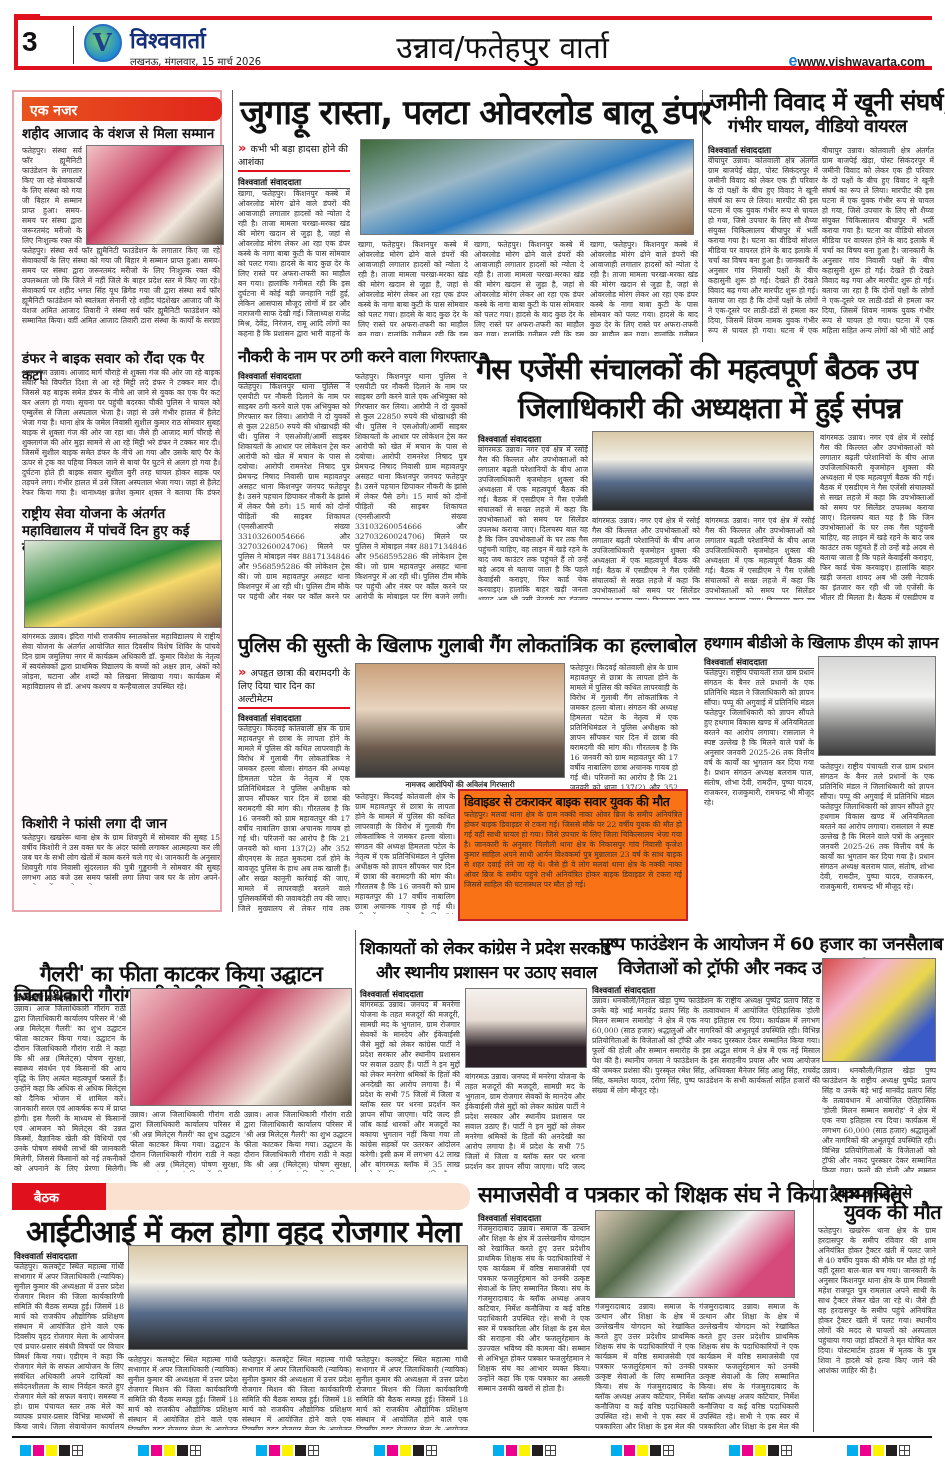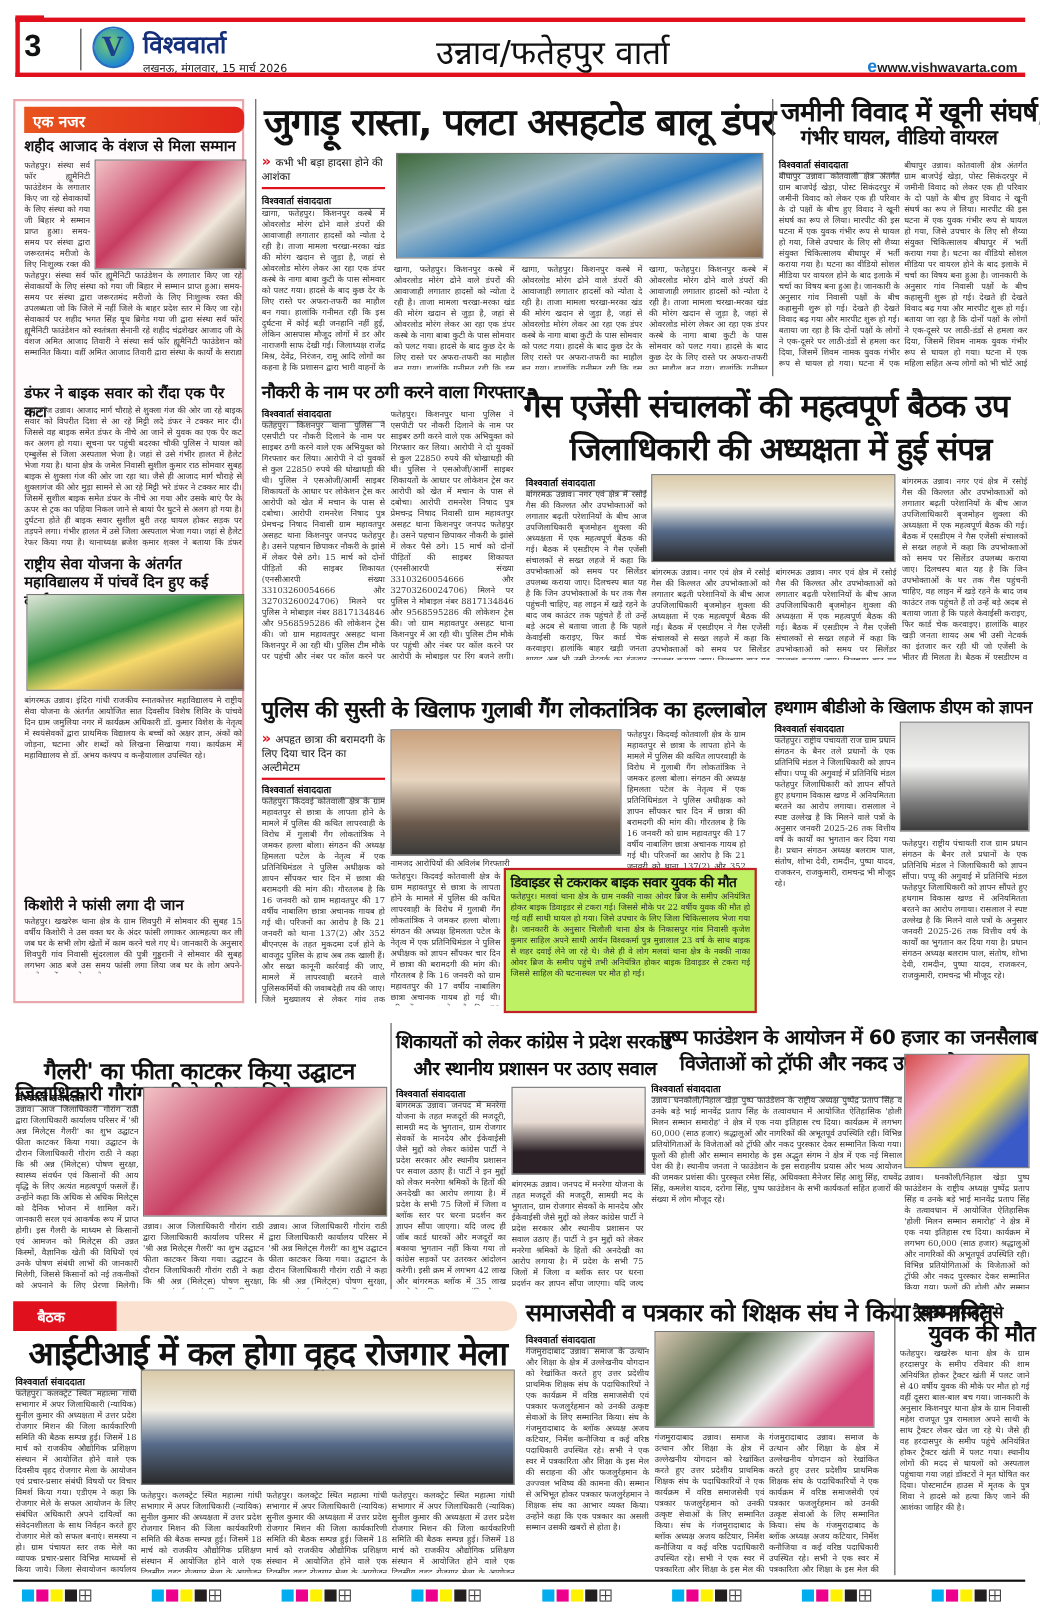--- a/index.html
+++ b/index.html
@@ -29,21 +29,21 @@
 .photo.ppl{background:linear-gradient(180deg,#d6d6d6,#f4f4f2 40%,#7a7a7a 75%,#3b3b3b)}
 .photo.stage{background:linear-gradient(135deg,#d54a4a,#f5b3c8 30%,#e8d64a 55%,#3a5ac8 80%)}
 .headline{font:bold 34px "DejaVu Sans",sans-serif;color:#111;line-height:40px;letter-spacing:-1px;white-space:nowrap}
 .h2{font:bold 19px "DejaVu Sans",sans-serif;color:#111;line-height:24px;letter-spacing:-0.5px;white-space:nowrap}
 .h3{font:bold 16px "DejaVu Sans",sans-serif;color:#111;line-height:20px;letter-spacing:-0.5px;white-space:nowrap}
 .byline{font:bold 8.5px "DejaVu Sans",sans-serif;color:#111;border-bottom:1px solid #555;padding-bottom:1px}
 .kicker{font:9.5px "DejaVu Sans",sans-serif;color:#111;line-height:13px}
 .kicker .ch{color:#e0101d;font-weight:bold;font-size:13px;margin-right:4px}
 .kick-rule{height:2px;background:#e0101d}
 .divider{background:#555}
-.boxed{border:2px solid #c3202d;padding:3px 4px;background:#bef264}
+.boxed{border:2px solid #c3202d;padding:3px 4px;background:#f97316}
 .baithak{left:12px;top:1183px;width:458px;height:27px;background:#fbe1cf;border-radius:0 12px 12px 0}
 .baithak .tag{position:absolute;left:0;top:0;width:94px;height:27px;background:#e0101d;color:#fff;font:bold 13px "DejaVu Sans",sans-serif;padding:5px 0 0 22px}
 .baithak .txt{position:absolute;left:104px;top:4px;font:14px "DejaVu Sans",sans-serif;color:#111;white-space:nowrap}
 .regmarks{top:1445px;left:0;width:945px;height:14px}
 .reg{position:absolute;top:0;display:flex;gap:2px}
 .reg i{display:block;width:11px;height:11px}
 .reg .g{border:1px solid #444;background:linear-gradient(#444,#444) center/1px 100% no-repeat,linear-gradient(#444,#444) center/100% 1px no-repeat,#fff}
 .botline{left:12px;top:1436px;width:920px;height:2px;background:#111}
 </style>
 </head>
@@ -68,21 +68,21 @@
 <div class="abs body" style="left:22px;top:146px;width:60px;height:100px">फतेहपुर। संस्था सर्व फॉर ह्यूमैनिटी फाउंडेशन के लगातार किए जा रहे सेवाकार्यों के लिए संस्था को गया जी बिहार मे सम्मान प्राप्त हुआ। समय-समय पर संस्था द्वारा जरूरतमंद मरीजो के लिए निःशुल्क रक्त की उपलब्धता जो कि जिले में नहीं जिले के बाहर प्रदेश स्तर मे किए जा रहे। सेवाकार्य पर शहीद भगत सिंह यूथ ब्रिगेड गया जी द्वारा संस्था सर्व फॉर ह्यूमैनिटी फाउंडेशन को स्वतंत्रता सेनानी रहे शहीद चंद्रशेखर आजाद जी के वंशज अमित आजाद तिवारी ने संस्था सर्व फॉर ह्यूमैनिटी फाउंडेशन को सम्मानित किया। वहीं अमित आजाद तिवारी द्वारा संस्था के कार्यों के सराहा गया। संस्था से सम्मान लेने प्रांतक गुरमीत सिंह पहुंचे। इस मौके पर शहीद भगत सिंह यूथ ब्रिगेड से सोनी कुमार वर्मा, अमृत, शुभम, हरियाणा से महेश कुमार, दिल्ली से अंगद, अहमदाबाद से भूपेंद्र वर्मा, वाराणसी से प्रदीप हसरानी, वाराणसी से होम्यो भाभा से आशुतोष सिंह, जिला गाजीपुर से शीर्ष दीप उपस्थित रहे।</div>
 <div class="abs body" style="left:22px;top:246px;width:198px;height:77px;text-indent:0">फतेहपुर। संस्था सर्व फॉर ह्यूमैनिटी फाउंडेशन के लगातार किए जा रहे सेवाकार्यों के लिए संस्था को गया जी बिहार मे सम्मान प्राप्त हुआ। समय-समय पर संस्था द्वारा जरूरतमंद मरीजो के लिए निःशुल्क रक्त की उपलब्धता जो कि जिले में नहीं जिले के बाहर प्रदेश स्तर मे किए जा रहे। सेवाकार्य पर शहीद भगत सिंह यूथ ब्रिगेड गया जी द्वारा संस्था सर्व फॉर ह्यूमैनिटी फाउंडेशन को स्वतंत्रता सेनानी रहे शहीद चंद्रशेखर आजाद जी के वंशज अमित आजाद तिवारी ने संस्था सर्व फॉर ह्यूमैनिटी फाउंडेशन को सम्मानित किया। वहीं अमित आजाद तिवारी द्वारा संस्था के कार्यों के सराहा गया। संस्था से सम्मान लेने प्रांतक गुरमीत सिंह पहुंचे। इस मौके पर शहीद भगत सिंह यूथ ब्रिगेड से सोनी कुमार वर्मा, अमृत, शुभम, हरियाणा से महेश कुमार, दिल्ली से अंगद, अहमदाबाद से भूपेंद्र वर्मा, वाराणसी से प्रदीप हसरानी, वाराणसी से होम्यो भाभा से आशुतोष सिंह, जिला गाजीपुर से शीर्ष दीप उपस्थित रहे।</div>
 <div class="abs h-side" style="left:22px;top:350px;width:200px">डंफर ने बाइक सवार को रौंदा एक पैर कटा</div>
 <div class="abs body" style="left:22px;top:368px;width:198px;height:128px">अचलगंज उन्नाव। आजाद मार्ग चौराहे से शुक्ला गंज की ओर जा रहे बाइक सवार को विपरीत दिशा से आ रहे मिट्टी लदे डंफर ने टक्कर मार दी। जिससे वह बाइक समेत डंफर के नीचे आ जाने से युवक का एक पैर कट कर अलग हो गया। सूचना पर पहुंची बदरका चौकी पुलिस ने घायल को एम्बुलेंस से जिला अस्पताल भेजा है। जहां से उसे गंभीर हालत में हैलेट भेजा गया है। थाना क्षेत्र के जमेल निवासी सुशील कुमार राठ सोमवार सुबह बाइक से शुक्ला गंज की ओर जा रहा था। जैसे ही आजाद मार्ग चौराहे से शुक्लागंज की ओर मुड़ा सामने से आ रहे मिट्टी भरे डंफर ने टक्कर मार दी। जिसमें सुशील बाइक समेत डंफर के नीचे आ गया और उसके बाएं पैर के ऊपर से ट्रक का पहिया निकल जाने से बायां पैर घुटने से अलग हो गया है। दुर्घटना होते ही बाइक सवार सुशील बुरी तरह घायल होकर सड़क पर तड़पने लगा। गंभीर हालत में उसे जिला अस्पताल भेजा गया। जहां से हैलेट रेफर किया गया है। थानाध्यक्ष ब्रजेश कुमार शुक्ल ने बताया कि डंफर पुलिस के कब्जे में है उसके चालक की तलाश की जा रही है।</div>
 <div class="abs h-side" style="left:22px;top:505px;width:200px;white-space:normal">राष्ट्रीय सेवा योजना के अंतर्गत महाविद्यालय में पांचवें दिन हुए कई कार्यक्रम</div>
 <div class="abs photo green" style="left:24px;top:540px;width:198px;height:88px"></div>
 <div class="abs body" style="left:22px;top:632px;width:198px;height:168px">बांगरमऊ उन्नाव। इंदिरा गांधी राजकीय स्नातकोत्तर महाविद्यालय मे राष्ट्रीय सेवा योजना के अंतर्गत आयोजित सात दिवसीय विशेष शिविर के पांचवे दिन ग्राम जमुलिया नगर में कार्यक्रम अधिकारी डॉ. कुमार विशेश के नेतृत्व में स्वयंसेवकों द्वारा प्राथमिक विद्यालय के बच्चों को अक्षर ज्ञान, अंकों को जोड़ना, घटाना और शब्दों को लिखना सिखाया गया। कार्यक्रम में महाविद्यालय से डॉ. अभय कश्यप व कन्हैयालाल उपस्थित रहे।</div>
 <div class="abs h-side" style="left:22px;top:815px;width:200px">किशोरी ने फांसी लगा दी जान</div>
 <div class="abs body" style="left:22px;top:833px;width:198px;height:52px">फतेहपुर। खखरेरू थाना क्षेत्र के ग्राम शिवपुरी में सोमवार की सुबह 15 वर्षीय किशोरी ने उस वक्त घर के अंदर फांसी लगाकर आत्महत्या कर ली जब घर के सभी लोग खेतों में काम करने चले गए थे। जानकारी के अनुसार शिवपुरी गांव निवासी सुंदरलाल की पुत्री गुड्डरानी ने सोमवार की सुबह लगभग आठ बजे उस समय फांसी लगा लिया जब घर के लोग अपने- अपने कामों पर चले गए थे।</div>
 
-<div class="abs headline" style="left:240px;top:92px">जुगाड़ू रास्ता, पलटा असहटोड बालू डंपर</div>
+<div class="abs headline" style="left:240px;top:92px">जुगाड़ू रास्ता, पलटा ओवरलोड बालू डंपर</div>
 <div class="abs kicker" style="left:238px;top:141px;width:110px"><span class="ch">»</span><span>कभी भी बड़ा हादसा होने की आशंका</span></div>
 <div class="abs kick-rule" style="left:238px;top:170px;width:112px"></div>
 <div class="abs byline" style="left:238px;top:176px;width:112px">विश्ववार्ता संवाददाता</div>
 <div class="abs photo blue" style="left:360px;top:139px;width:334px;height:96px"></div>
 <div class="abs body" style="left:238px;top:189px;width:112px;height:150px">खागा, फतेहपुर। किशनपुर कस्बे में ओवरलोड मोरंग ढोने वाले डंपरों की आवाजाही लगातार हादसों को न्योता दे रही है। ताजा मामला चरखा-मरका खंड की मोरंग खदान से जुड़ा है, जहां से ओवरलोड मोरंग लेकर आ रहा एक डंपर कस्बे के नागा बाबा कुटी के पास सोमवार को पलट गया। हादसे के बाद कुछ देर के लिए रास्ते पर अफरा-तफरी का माहौल बन गया। हालांकि गनीमत रही कि इस दुर्घटना में कोई बड़ी जनहानि नहीं हुई, लेकिन आसपास मौजूद लोगों में डर और नाराजगी साफ देखी गई। जिलाध्यक्ष राजेंद्र मिश्र, देवेंद्र, निरंजन, रामू आदि लोगों का कहना है कि प्रशासन द्वारा भारी वाहनों के लिए कुछ मार्गों पर रोक लगाई गई है, इसके बावजूद मोरंग से लदे डंपर वैकल्पिक रास्तों का इस्तेमाल कर लगातार निकल रहे हैं। इन डंपरों में क्षमता से कहीं अधिक मोरंग भरी जाती है, जिससे वाहन असंतुलित होकर दुर्घटना का शिकार हो जाते हैं। ग्रामीणों के अनुसार बीते दिनों भी इसी इलाके में मोरंग लदा एक ट्रैक्टर पलट गया था, लेकिन उस घटना के बाद भी जिम्मेदार विभागों की ओर से ठोस कार्रवाई नहीं की गई। लोगों का आरोप है कि प्रशासन और संबंधित विभाग कार्रवाई के नाम पर केवल खानापूर्ति करते हैं। ओवरलोडिंग पर प्रभावी रोक नहीं लग पाने से क्षेत्र में लगातार खतरा बना हुआ है। ग्रामीणों ने चेतावनी दी है कि यदि जल्द सख्त कदम नहीं उठाए गए तो किसी दिन बड़ा हादसा हो सकता है। स्थानीय नागरिकों ने प्रशासन से मांग की है कि ओवरलोड वाहनों पर कड़ी कार्रवाई की जाए और वैकल्पिक रास्तों से भारी वाहनों की आवाजाही पर पूरी तरह रोक लगाई जाए, ताकि भविष्य में होने वाली संभावित दुर्घटनाओं को टाला जा सके।</div>
 <div class="abs body" style="left:358px;top:240px;width:110px;height:96px">खागा, फतेहपुर। किशनपुर कस्बे में ओवरलोड मोरंग ढोने वाले डंपरों की आवाजाही लगातार हादसों को न्योता दे रही है। ताजा मामला चरखा-मरका खंड की मोरंग खदान से जुड़ा है, जहां से ओवरलोड मोरंग लेकर आ रहा एक डंपर कस्बे के नागा बाबा कुटी के पास सोमवार को पलट गया। हादसे के बाद कुछ देर के लिए रास्ते पर अफरा-तफरी का माहौल बन गया। हालांकि गनीमत रही कि इस दुर्घटना में कोई बड़ी जनहानि नहीं हुई, लेकिन आसपास मौजूद लोगों में डर और नाराजगी साफ देखी गई। जिलाध्यक्ष राजेंद्र मिश्र, देवेंद्र, निरंजन, रामू आदि लोगों का कहना है कि प्रशासन द्वारा भारी वाहनों के लिए कुछ मार्गों पर रोक लगाई गई है, इसके बावजूद मोरंग से लदे डंपर वैकल्पिक रास्तों का इस्तेमाल कर लगातार निकल रहे हैं। इन डंपरों में क्षमता से कहीं अधिक मोरंग भरी जाती है, जिससे वाहन असंतुलित होकर दुर्घटना का शिकार हो जाते हैं। ग्रामीणों के अनुसार बीते दिनों भी इसी इलाके में मोरंग लदा एक ट्रैक्टर पलट गया था, लेकिन उस घटना के बाद भी जिम्मेदार विभागों की ओर से ठोस कार्रवाई नहीं की गई। लोगों का आरोप है कि प्रशासन और संबंधित विभाग कार्रवाई के नाम पर केवल खानापूर्ति करते हैं। ओवरलोडिंग पर प्रभावी रोक नहीं लग पाने से क्षेत्र में लगातार खतरा बना हुआ है। ग्रामीणों ने चेतावनी दी है कि यदि जल्द सख्त कदम नहीं उठाए गए तो किसी दिन बड़ा हादसा हो सकता है। स्थानीय नागरिकों ने प्रशासन से मांग की है कि ओवरलोड वाहनों पर कड़ी कार्रवाई की जाए और वैकल्पिक रास्तों से भारी वाहनों की आवाजाही पर पूरी तरह रोक लगाई जाए, ताकि भविष्य में होने वाली संभावित दुर्घटनाओं को टाला जा सके।</div>
 <div class="abs body" style="left:474px;top:240px;width:110px;height:96px">खागा, फतेहपुर। किशनपुर कस्बे में ओवरलोड मोरंग ढोने वाले डंपरों की आवाजाही लगातार हादसों को न्योता दे रही है। ताजा मामला चरखा-मरका खंड की मोरंग खदान से जुड़ा है, जहां से ओवरलोड मोरंग लेकर आ रहा एक डंपर कस्बे के नागा बाबा कुटी के पास सोमवार को पलट गया। हादसे के बाद कुछ देर के लिए रास्ते पर अफरा-तफरी का माहौल बन गया। हालांकि गनीमत रही कि इस दुर्घटना में कोई बड़ी जनहानि नहीं हुई, लेकिन आसपास मौजूद लोगों में डर और नाराजगी साफ देखी गई। जिलाध्यक्ष राजेंद्र मिश्र, देवेंद्र, निरंजन, रामू आदि लोगों का कहना है कि प्रशासन द्वारा भारी वाहनों के लिए कुछ मार्गों पर रोक लगाई गई है, इसके बावजूद मोरंग से लदे डंपर वैकल्पिक रास्तों का इस्तेमाल कर लगातार निकल रहे हैं। इन डंपरों में क्षमता से कहीं अधिक मोरंग भरी जाती है, जिससे वाहन असंतुलित होकर दुर्घटना का शिकार हो जाते हैं। ग्रामीणों के अनुसार बीते दिनों भी इसी इलाके में मोरंग लदा एक ट्रैक्टर पलट गया था, लेकिन उस घटना के बाद भी जिम्मेदार विभागों की ओर से ठोस कार्रवाई नहीं की गई। लोगों का आरोप है कि प्रशासन और संबंधित विभाग कार्रवाई के नाम पर केवल खानापूर्ति करते हैं। ओवरलोडिंग पर प्रभावी रोक नहीं लग पाने से क्षेत्र में लगातार खतरा बना हुआ है। ग्रामीणों ने चेतावनी दी है कि यदि जल्द सख्त कदम नहीं उठाए गए तो किसी दिन बड़ा हादसा हो सकता है। स्थानीय नागरिकों ने प्रशासन से मांग की है कि ओवरलोड वाहनों पर कड़ी कार्रवाई की जाए और वैकल्पिक रास्तों से भारी वाहनों की आवाजाही पर पूरी तरह रोक लगाई जाए, ताकि भविष्य में होने वाली संभावित दुर्घटनाओं को टाला जा सके।</div>
 <div class="abs body" style="left:590px;top:240px;width:108px;height:96px">खागा, फतेहपुर। किशनपुर कस्बे में ओवरलोड मोरंग ढोने वाले डंपरों की आवाजाही लगातार हादसों को न्योता दे रही है। ताजा मामला चरखा-मरका खंड की मोरंग खदान से जुड़ा है, जहां से ओवरलोड मोरंग लेकर आ रहा एक डंपर कस्बे के नागा बाबा कुटी के पास सोमवार को पलट गया। हादसे के बाद कुछ देर के लिए रास्ते पर अफरा-तफरी का माहौल बन गया। हालांकि गनीमत रही कि इस दुर्घटना में कोई बड़ी जनहानि नहीं हुई, लेकिन आसपास मौजूद लोगों में डर और नाराजगी साफ देखी गई। जिलाध्यक्ष राजेंद्र मिश्र, देवेंद्र, निरंजन, रामू आदि लोगों का कहना है कि प्रशासन द्वारा भारी वाहनों के लिए कुछ मार्गों पर रोक लगाई गई है, इसके बावजूद मोरंग से लदे डंपर वैकल्पिक रास्तों का इस्तेमाल कर लगातार निकल रहे हैं। इन डंपरों में क्षमता से कहीं अधिक मोरंग भरी जाती है, जिससे वाहन असंतुलित होकर दुर्घटना का शिकार हो जाते हैं। ग्रामीणों के अनुसार बीते दिनों भी इसी इलाके में मोरंग लदा एक ट्रैक्टर पलट गया था, लेकिन उस घटना के बाद भी जिम्मेदार विभागों की ओर से ठोस कार्रवाई नहीं की गई। लोगों का आरोप है कि प्रशासन और संबंधित विभाग कार्रवाई के नाम पर केवल खानापूर्ति करते हैं। ओवरलोडिंग पर प्रभावी रोक नहीं लग पाने से क्षेत्र में लगातार खतरा बना हुआ है। ग्रामीणों ने चेतावनी दी है कि यदि जल्द सख्त कदम नहीं उठाए गए तो किसी दिन बड़ा हादसा हो सकता है। स्थानीय नागरिकों ने प्रशासन से मांग की है कि ओवरलोड वाहनों पर कड़ी कार्रवाई की जाए और वैकल्पिक रास्तों से भारी वाहनों की आवाजाही पर पूरी तरह रोक लगाई जाए, ताकि भविष्य में होने वाली संभावित दुर्घटनाओं को टाला जा सके।</div>
 
 <div class="abs h2" style="left:710px;top:90px;font-size:24px">जमीनी विवाद में खूनी संघर्ष, युवक</div>
@@ -104,21 +104,21 @@
 <div class="abs body" style="left:592px;top:516px;width:108px;height:84px">बांगरमऊ उन्नाव। नगर एवं क्षेत्र में रसोई गैस की किल्लत और उपभोक्ताओं को लगातार बढ़ती परेशानियों के बीच आज उपजिलाधिकारी बृजमोहन शुक्ला की अध्यक्षता में एक महत्वपूर्ण बैठक की गई। बैठक में एसडीएम ने गैस एजेंसी संचालकों से सख्त लहजे में कहा कि उपभोक्ताओं को समय पर सिलेंडर उपलब्ध कराया जाए। दिलचस्प बात यह है कि जिन उपभोक्ताओं के घर तक गैस पहुंचनी चाहिए, वह लाइन में खड़े रहने के बाद जब काउंटर तक पहुंचते हैं तो उन्हें बड़े अदब से बताया जाता है कि पहले केवाईसी कराइए, फिर कार्ड चेक करवाइए। हालांकि बाहर खड़ी जनता शायद अब भी उसी नेटवर्क का इंतजार कर रही थी जो एजेंसी के भीतर ही मिलता है। बैठक में एसडीएम व पूर्ति निरीक्षक ने एजेंसी संचालकों को उपभोक्ताओं को अनावश्यक परेशान न करने तथा सुचारु रूप से गैस वितरण सुनिश्चित करने के निर्देश दिए। अब देखना यह है कि इस बैठक के बाद उपभोक्ताओं को गैस सिलेंडर आसानी से मिलेगा या फिर अगली बार किसी नई समस्या-जैसे 'सर्वर डाउन' का सामना करना पड़ेगा। गैस एजेंसी से संदीप सिंह व मां भुवनेश्वरी गैस एजेंसी के संचालक वृजेंद्र सिंह मौजूद रहे।</div>
 <div class="abs body" style="left:705px;top:516px;width:110px;height:84px">बांगरमऊ उन्नाव। नगर एवं क्षेत्र में रसोई गैस की किल्लत और उपभोक्ताओं को लगातार बढ़ती परेशानियों के बीच आज उपजिलाधिकारी बृजमोहन शुक्ला की अध्यक्षता में एक महत्वपूर्ण बैठक की गई। बैठक में एसडीएम ने गैस एजेंसी संचालकों से सख्त लहजे में कहा कि उपभोक्ताओं को समय पर सिलेंडर उपलब्ध कराया जाए। दिलचस्प बात यह है कि जिन उपभोक्ताओं के घर तक गैस पहुंचनी चाहिए, वह लाइन में खड़े रहने के बाद जब काउंटर तक पहुंचते हैं तो उन्हें बड़े अदब से बताया जाता है कि पहले केवाईसी कराइए, फिर कार्ड चेक करवाइए। हालांकि बाहर खड़ी जनता शायद अब भी उसी नेटवर्क का इंतजार कर रही थी जो एजेंसी के भीतर ही मिलता है। बैठक में एसडीएम व पूर्ति निरीक्षक ने एजेंसी संचालकों को उपभोक्ताओं को अनावश्यक परेशान न करने तथा सुचारु रूप से गैस वितरण सुनिश्चित करने के निर्देश दिए। अब देखना यह है कि इस बैठक के बाद उपभोक्ताओं को गैस सिलेंडर आसानी से मिलेगा या फिर अगली बार किसी नई समस्या-जैसे 'सर्वर डाउन' का सामना करना पड़ेगा। गैस एजेंसी से संदीप सिंह व मां भुवनेश्वरी गैस एजेंसी के संचालक वृजेंद्र सिंह मौजूद रहे।</div>
 <div class="abs body" style="left:820px;top:433px;width:114px;height:167px">बांगरमऊ उन्नाव। नगर एवं क्षेत्र में रसोई गैस की किल्लत और उपभोक्ताओं को लगातार बढ़ती परेशानियों के बीच आज उपजिलाधिकारी बृजमोहन शुक्ला की अध्यक्षता में एक महत्वपूर्ण बैठक की गई। बैठक में एसडीएम ने गैस एजेंसी संचालकों से सख्त लहजे में कहा कि उपभोक्ताओं को समय पर सिलेंडर उपलब्ध कराया जाए। दिलचस्प बात यह है कि जिन उपभोक्ताओं के घर तक गैस पहुंचनी चाहिए, वह लाइन में खड़े रहने के बाद जब काउंटर तक पहुंचते हैं तो उन्हें बड़े अदब से बताया जाता है कि पहले केवाईसी कराइए, फिर कार्ड चेक करवाइए। हालांकि बाहर खड़ी जनता शायद अब भी उसी नेटवर्क का इंतजार कर रही थी जो एजेंसी के भीतर ही मिलता है। बैठक में एसडीएम व पूर्ति निरीक्षक ने एजेंसी संचालकों को उपभोक्ताओं को अनावश्यक परेशान न करने तथा सुचारु रूप से गैस वितरण सुनिश्चित करने के निर्देश दिए। अब देखना यह है कि इस बैठक के बाद उपभोक्ताओं को गैस सिलेंडर आसानी से मिलेगा या फिर अगली बार किसी नई समस्या-जैसे 'सर्वर डाउन' का सामना करना पड़ेगा। गैस एजेंसी से संदीप सिंह व मां भुवनेश्वरी गैस एजेंसी के संचालक वृजेंद्र सिंह मौजूद रहे।</div>
 
 <div class="abs h2" style="left:238px;top:633px;font-size:20px">पुलिस की सुस्ती के खिलाफ गुलाबी गैंग लोकतांत्रिक का हल्लाबोल</div>
 <div class="abs kicker" style="left:238px;top:665px;width:112px"><span class="ch">»</span><span>अपहृत छात्रा की बरामदगी के लिए दिया चार दिन का अल्टीमेटम</span></div>
 <div class="abs kick-rule" style="left:238px;top:707px;width:112px"></div>
 <div class="abs byline" style="left:238px;top:712px;width:112px">विश्ववार्ता संवाददाता</div>
 <div class="abs body" style="left:238px;top:724px;width:112px;height:190px">फतेहपुर। किदवई कोतवाली क्षेत्र के ग्राम महावतपुर से छात्रा के लापता होने के मामले में पुलिस की कथित लापरवाही के विरोध में गुलाबी गैंग लोकतांत्रिक ने जमकर हल्ला बोला। संगठन की अध्यक्ष हिमलता पटेल के नेतृत्व में एक प्रतिनिधिमंडल ने पुलिस अधीक्षक को ज्ञापन सौंपकर चार दिन में छात्रा की बरामदगी की मांग की। गौरतलब है कि 16 जनवरी को ग्राम महावतपुर की 17 वर्षीय नाबालिग छात्रा अचानक गायब हो गई थी। परिजनों का आरोप है कि 21 जनवरी को थाना 137(2) और 352 बीएनएस के तहत मुकदमा दर्ज होने के बावजूद पुलिस के हाथ अब तक खाली हैं। और सख्त कानूनी कार्रवाई की जाए, मामले में लापरवाही बरतने वाले पुलिसकर्मियों की जवाबदेही तय की जाए। जिले मुख्यालय से लेकर गांव तक आंदोलन किया जाएगा। मांग की गई कि नाबालिग बच्ची को सुरक्षित बरामदगी की जाए।</div>
 <div class="abs photo room" style="left:355px;top:663px;width:210px;height:115px"></div>
-<div class="abs body" style="left:355px;top:780px;width:210px;height:10px;font-weight:normal;text-align:left">नामजद आरोपियों की अविलंब गिरफ्तारी</div>
+<div class="abs body" style="left:355px;top:780px;width:210px;height:10px;font-weight:bold;text-align:center">नामजद आरोपियों की अविलंब गिरफ्तारी</div>
 <div class="abs body" style="left:355px;top:792px;width:100px;height:122px">फतेहपुर। किदवई कोतवाली क्षेत्र के ग्राम महावतपुर से छात्रा के लापता होने के मामले में पुलिस की कथित लापरवाही के विरोध में गुलाबी गैंग लोकतांत्रिक ने जमकर हल्ला बोला। संगठन की अध्यक्ष हिमलता पटेल के नेतृत्व में एक प्रतिनिधिमंडल ने पुलिस अधीक्षक को ज्ञापन सौंपकर चार दिन में छात्रा की बरामदगी की मांग की। गौरतलब है कि 16 जनवरी को ग्राम महावतपुर की 17 वर्षीय नाबालिग छात्रा अचानक गायब हो गई थी। परिजनों का आरोप है कि 21 जनवरी को थाना 137(2) और 352 बीएनएस के तहत मुकदमा दर्ज होने के बावजूद पुलिस के हाथ अब तक खाली हैं। और सख्त कानूनी कार्रवाई की जाए, मामले में लापरवाही बरतने वाले पुलिसकर्मियों की जवाबदेही तय की जाए। जिले मुख्यालय से लेकर गांव तक आंदोलन किया जाएगा। मांग की गई कि नाबालिग बच्ची को सुरक्षित बरामदगी की जाए।</div>
 <div class="abs body" style="left:570px;top:663px;width:108px;height:128px">फतेहपुर। किदवई कोतवाली क्षेत्र के ग्राम महावतपुर से छात्रा के लापता होने के मामले में पुलिस की कथित लापरवाही के विरोध में गुलाबी गैंग लोकतांत्रिक ने जमकर हल्ला बोला। संगठन की अध्यक्ष हिमलता पटेल के नेतृत्व में एक प्रतिनिधिमंडल ने पुलिस अधीक्षक को ज्ञापन सौंपकर चार दिन में छात्रा की बरामदगी की मांग की। गौरतलब है कि 16 जनवरी को ग्राम महावतपुर की 17 वर्षीय नाबालिग छात्रा अचानक गायब हो गई थी। परिजनों का आरोप है कि 21 जनवरी को थाना 137(2) और 352 बीएनएस के तहत मुकदमा दर्ज होने के बावजूद पुलिस के हाथ अब तक खाली हैं। और सख्त कानूनी कार्रवाई की जाए, मामले में लापरवाही बरतने वाले पुलिसकर्मियों की जवाबदेही तय की जाए। जिले मुख्यालय से लेकर गांव तक आंदोलन किया जाएगा। मांग की गई कि नाबालिग बच्ची को सुरक्षित बरामदगी की जाए।</div>
 
 <div class="abs boxed" style="left:458px;top:789px;width:230px;height:132px">
   <div class="h3" style="font-size:12.5px;line-height:16px">डिवाइडर से टकराकर बाइक सवार युवक की मौत</div>
   <div class="body" style="height:104px">फतेहपुर। मलवां थाना क्षेत्र के ग्राम नक्की नाका ओवर ब्रिज के समीप अनियंत्रित होकर बाइक डिवाइडर से टकरा गई। जिससे मौके पर 22 वर्षीय युवक की मौत हो गई वहीं साथी घायल हो गया। जिसे उपचार के लिए जिला चिकित्सालय भेजा गया है। जानकारी के अनुसार चिलौली थाना क्षेत्र के निकासपुर गांव निवासी कृजेश कुमार साहिल अपने साथी आर्यन विश्वकर्मा पुत्र मुन्नालाल 23 वर्ष के साथ बाइक से शहर दवाई लेने जा रहे थे। जैसे ही वे लोग मलवां थाना क्षेत्र के नक्की नाका ओवर ब्रिज के समीप पहुंचे तभी अनियंत्रित होकर बाइक डिवाइडर से टकरा गई जिससे साहिल की घटनास्थल पर मौत हो गई।</div>
 </div>
 
 <div class="abs h3" style="left:704px;top:633px;font-size:15.5px">हथगाम बीडीओ के खिलाफ डीएम को ज्ञापन</div>
 <div class="abs byline" style="left:704px;top:656px;width:110px">विश्ववार्ता संवाददाता</div>

